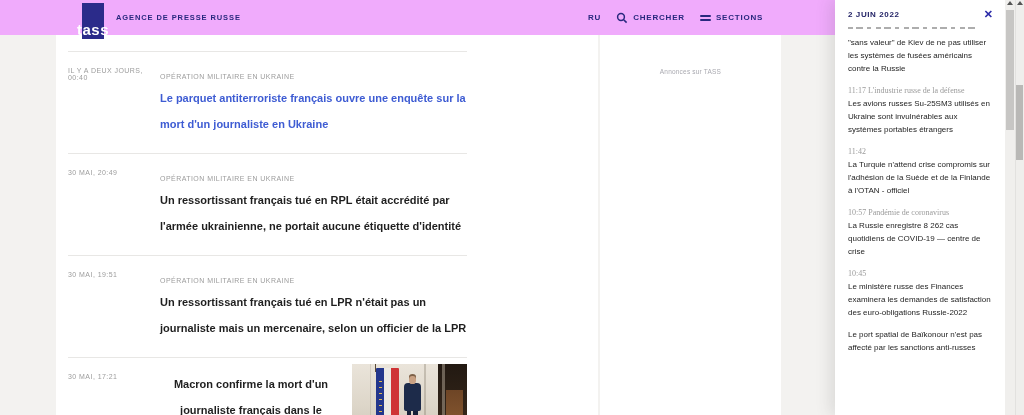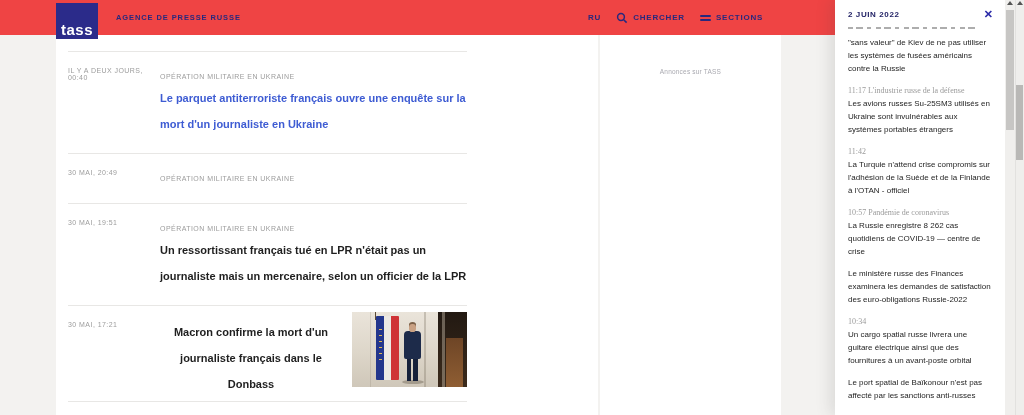--- a/index.html
+++ b/index.html
@@ -3,23 +3,23 @@
 <meta charset="utf-8">
 <style>
   html,body{margin:0;padding:0;}
   body{
     width:1024px;height:415px;position:relative;overflow:hidden;
     background:#f3f2f0;
     font-family:"Liberation Sans",sans-serif;
     -webkit-font-smoothing:antialiased;
   }
   
-  .header{position:absolute;left:0;top:0;width:835px;height:35px;background:#ef4444;}
+  .header{position:absolute;left:0;top:0;width:835px;height:35px;background:#f0abfc;}
   .logo{
-    position:absolute;left:56px;top:3px;width:42px;height:36px;z-index:6;
+    position:absolute;left:82px;top:3px;width:22px;height:36px;z-index:6;
     background:var(--navy,#2b2b8a);color:#fff;
     display:flex;align-items:flex-end;justify-content:center;
     font-weight:bold;font-size:15px;letter-spacing:.5px;padding-bottom:1px;box-sizing:border-box;
     text-transform:lowercase;cursor:pointer;
   }
   .tagline{
     position:absolute;left:116px;top:13px;font-size:7.5px;font-weight:bold;
     letter-spacing:.9px;color:#28287e;
   }
   .hnav{position:absolute;left:588px;top:0;height:35px;display:flex;align-items:center;gap:15px;color:#28287e;z-index:6;}
@@ -118,20 +118,21 @@
     <div class="rbody">
       <a class="rcat">OPÉRATION MILITAIRE EN UKRAINE</a>
       <a class="rtitle blue">Le parquet antiterroriste français ouvre une enquête sur la mort d'un journaliste en Ukraine</a>
       
     </div>
   </article>
       <article class="row">
     <div class="rtime">30 MAI, 20:49</div>
     <div class="rbody">
       <a class="rcat">OPÉRATION MILITAIRE EN UKRAINE</a>
+      <a class="rtitle">Un ressortissant français tué en RPL était accrédité par l'armée ukrainienne, ne portait aucune étiquette d'identité</a>
       
     </div>
   </article>
       <article class="row">
     <div class="rtime">30 MAI, 19:51</div>
     <div class="rbody">
       <a class="rcat">OPÉRATION MILITAIRE EN UKRAINE</a>
       <a class="rtitle">Un ressortissant français tué en LPR n'était pas un journaliste mais un mercenaire, selon un officier de la LPR</a>
       
     </div>
@@ -194,29 +195,25 @@
       <div class="sb-item">
 
     <div class="smeta">
       <span class="stime">10:57</span>
       <span class="scat">Pandémie de coronavirus</span>
     </div>
     <a class="stext">La Russie enregistre 8 262 cas quotidiens de COVID-19 — centre de crise</a>
   </div>
       <div class="sb-item">
 
+    <div class="smeta">
+      <span class="stime">10:45</span>
+      <span class="scat"></span>
+    </div>
     <a class="stext">Le ministère russe des Finances examinera les demandes de satisfaction des euro-obligations Russie-2022</a>
-  </div>
-      <div class="sb-item">
-
-    <div class="smeta">
-      <span class="stime">10:34</span>
-      <span class="scat"></span>
-    </div>
-    <a class="stext">Un cargo spatial russe livrera une guitare électrique ainsi que des fournitures à un avant-poste orbital</a>
   </div>
       <div class="sb-item">
 
     <a class="stext">Le port spatial de Baïkonour n'est pas affecté par les sanctions anti-russes</a>
   </div>
     </div>
 </aside>
 
 <div class="sb-scroll-track"></div>
 <div class="sb-scroll-thumb"></div>

